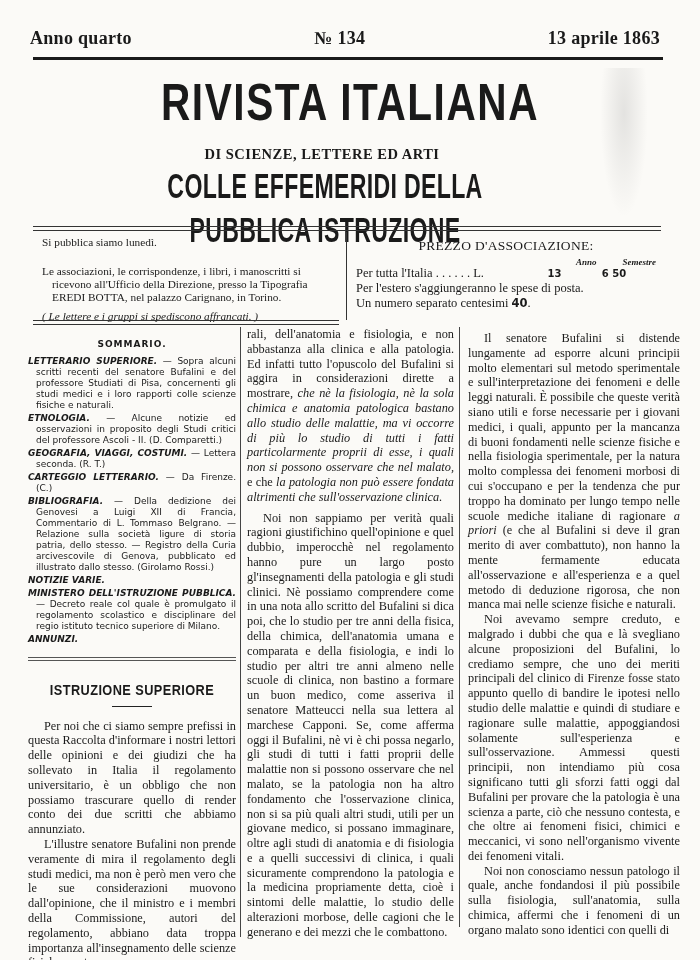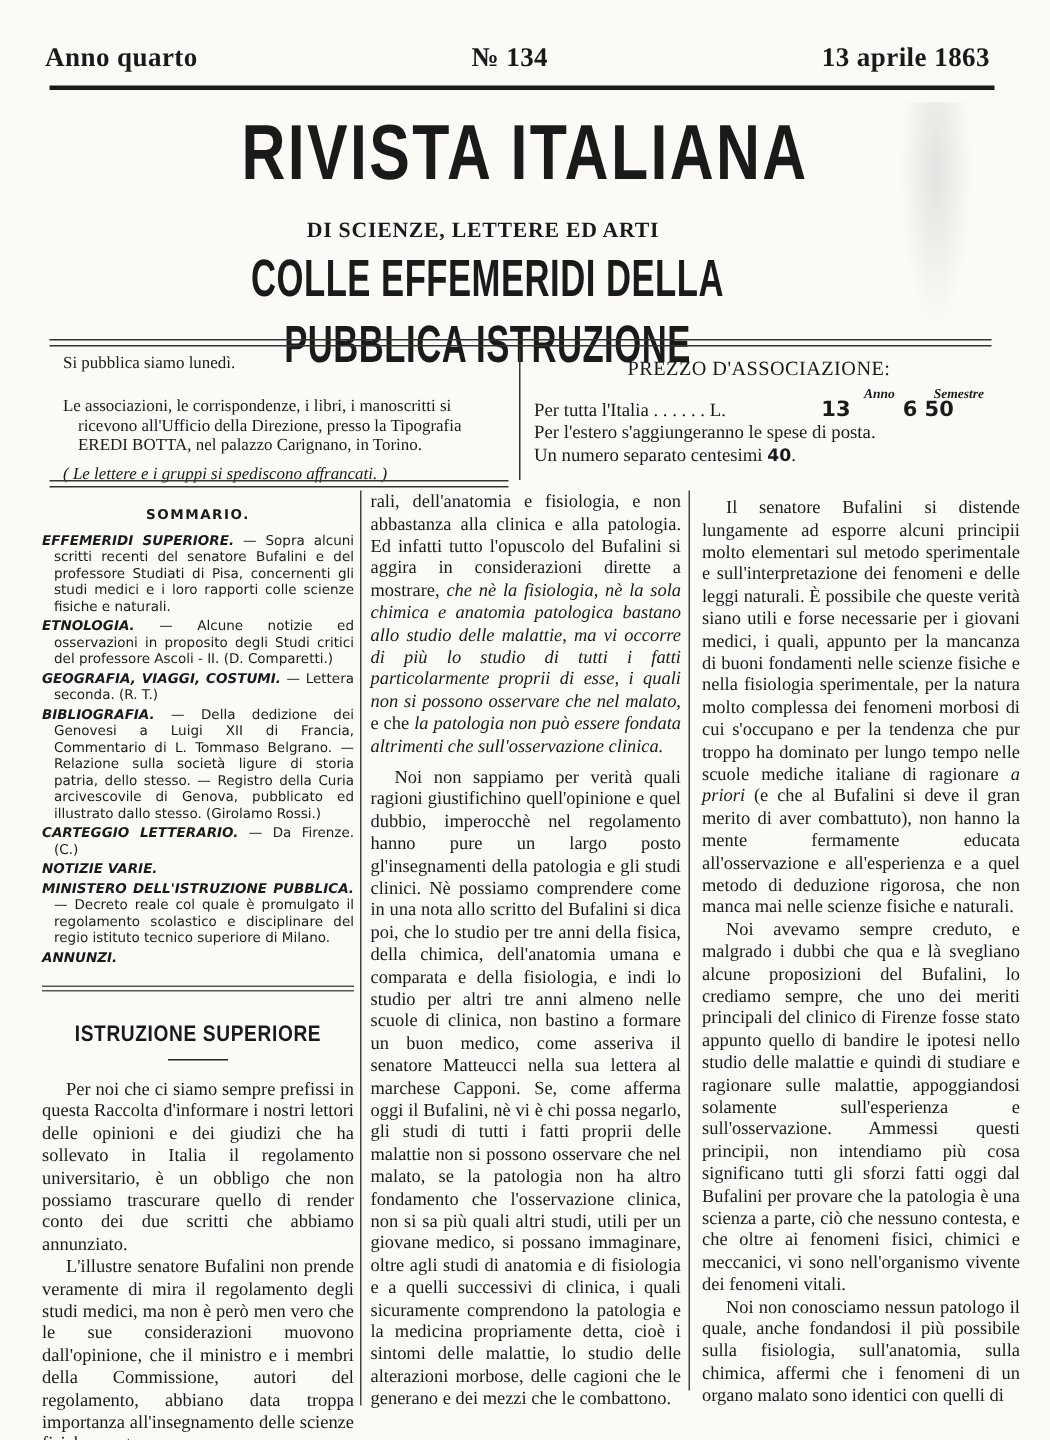--- a/index.html
+++ b/index.html
@@ -43,21 +43,21 @@
   .vsep { left: 346px; top: 232px; width: 1px; height: 88px; background: #333; }
   .info-right {
     top: 238px; left: 356px; width: 300px;
     font-family: "Liberation Serif", serif; font-size: 12.5px; line-height: 15px;
   }
   .info-right .head { text-align: center; font-size: 13.5px; margin-bottom: 2px; letter-spacing: 0.3px; }
   .price-cols { display: flex; font-style: italic; font-weight: bold; font-size: 9px; height: 11px; }
   .price-cols .c1 { margin-left: 220px; width: 60px; }
   .price-row { display: flex; }
   .price-row .lbl { width: 212px; }
-  .price-row .v { width: 60px; font-weight: bold; font-family: "DejaVu Sans", sans-serif; font-size: 14px; }
+  .price-row .v { width: 60px; font-weight: bold; font-family: "DejaVu Sans", sans-serif; font-size: 10px; }
   .bold-num { font-weight: bold; font-family: "DejaVu Sans", sans-serif; font-size: 11.5px; margin-top: 48px; }
   .rule-left-bottom { left: 33px; width: 306px; top: 320px; }
 
   .col { top: 327px; font-family: "Liberation Serif", serif; font-size: 12.3px; line-height: 14.8px; text-align: justify; }
   .col1 { left: 28px; width: 208px; }
   .col2 { left: 247px; width: 207px; }
   .col3 { left: 468px; width: 212px; }
   .colsep { width: 1px; background: #444; }
   .colsep1 { left: 240px; top: 327px; height: 610px; }
   .colsep2 { left: 459px; top: 327px; height: 600px; }
@@ -118,25 +118,25 @@
 </div>
 
 <div class="abs rule-double rule-left-bottom"></div>
 
 <div class="abs colsep colsep1"></div>
 <div class="abs colsep colsep2"></div>
 
 <div class="abs col col1">
   <div class="sommario-head">SOMMARIO.</div>
   <div id="sommario-list">
-      <div class="som-item"><span class="sec">EFFEMERIDI SUPERIORE.</span><span> — Sopra alcuni scritti recenti del senatore Bufalini e del professore Studiati di Pisa, concernenti gli studi medici e i loro rapporti colle scienze fisiche e naturali.</span></div>
+      <div class="som-item"><span class="sec">LETTERARIO SUPERIORE.</span><span> — Sopra alcuni scritti recenti del senatore Bufalini e del professore Studiati di Pisa, concernenti gli studi medici e i loro rapporti colle scienze fisiche e naturali.</span></div>
       <div class="som-item"><span class="sec">ETNOLOGIA.</span><span> — Alcune notizie ed osservazioni in proposito degli Studi critici del professore Ascoli - II. (D. Comparetti.)</span></div>
       <div class="som-item"><span class="sec">GEOGRAFIA, VIAGGI, COSTUMI.</span><span> — Lettera seconda. (R. T.)</span></div>
+      <div class="som-item"><span class="sec">CARTEGGIO LETTERARIO.</span><span> — Da Firenze. (C.)</span></div>
       <div class="som-item"><span class="sec">BIBLIOGRAFIA.</span><span> — Della dedizione dei Genovesi a Luigi XII di Francia, Commentario di L. Tommaso Belgrano. — Relazione sulla società ligure di storia patria, dello stesso. — Registro della Curia arcivescovile di Genova, pubblicato ed illustrato dallo stesso. (Girolamo Rossi.)</span></div>
-      <div class="som-item"><span class="sec">CARTEGGIO LETTERARIO.</span><span> — Da Firenze. (C.)</span></div>
       <div class="som-item"><span class="sec">NOTIZIE VARIE.</span><span></span></div>
       <div class="som-item"><span class="sec">MINISTERO DELL'ISTRUZIONE PUBBLICA.</span><span> — Decreto reale col quale è promulgato il regolamento scolastico e disciplinare del regio istituto tecnico superiore di Milano.</span></div>
       <div class="som-item"><span class="sec">ANNUNZI.</span><span></span></div>
     </div>
   <div class="rule-sm"></div>
   <div class="section-title">ISTRUZIONE SUPERIORE</div>
   <div class="short-rule"></div>
   <p class="para">Per noi che ci siamo sempre prefissi in questa Raccolta d'informare i nostri lettori delle opinioni e dei giudizi che ha sollevato in Italia il regolamento universitario, è un obbligo che non possiamo trascurare quello di render conto dei due scritti che abbiamo annunziato.</p>
   <p class="para">L'illustre senatore Bufalini non prende veramente di mira il regolamento degli studi medici, ma non è però men vero che le sue considerazioni muovono dall'opinione, che il ministro e i membri della Commissione, autori del regolamento, abbiano data troppa importanza all'insegnamento delle scienze fisiche e natu-</p>
 </div>

